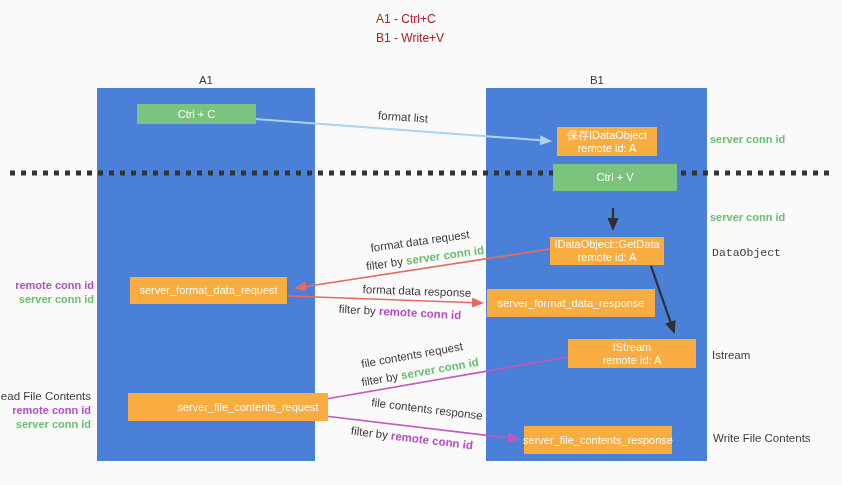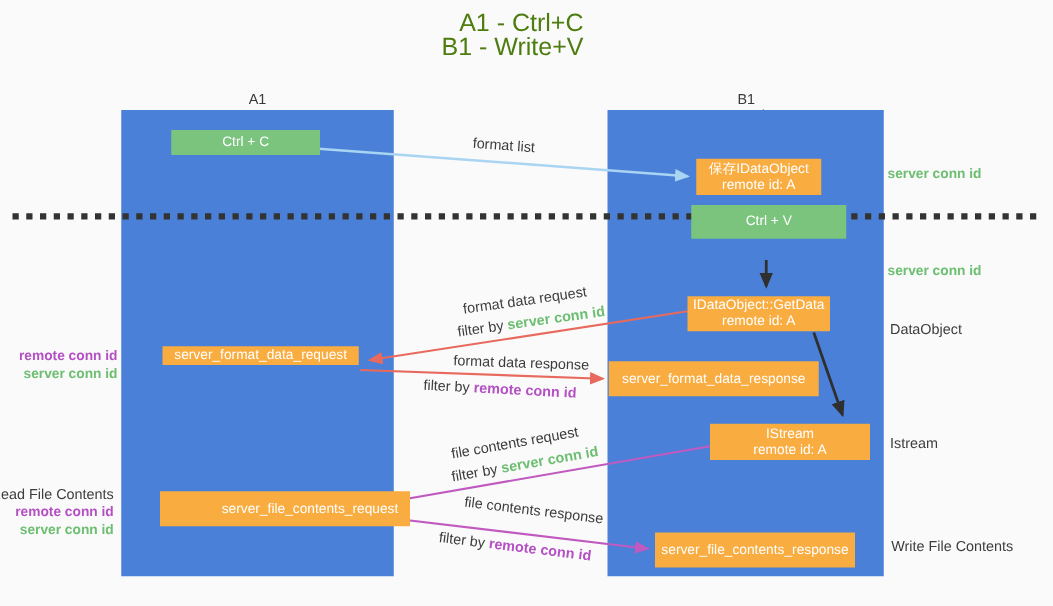--- a/index.html
+++ b/index.html
@@ -17,21 +17,21 @@
 
   .edge-label{position:absolute;z-index:4;color:#3c3c3c;font-size:11.5px;white-space:nowrap;
               transform:translate(-50%,-50%) rotate(var(--r,0deg));}
   .side-label{position:absolute;z-index:4;color:#3c3c3c;font-size:11.5px;white-space:nowrap;}
   .side-group{position:absolute;z-index:4;text-align:right;font-size:11px;line-height:14px;white-space:nowrap;}
   .t-green{color:#6cbe70;font-weight:bold;}
   .t-purple{color:#b44fc4;font-weight:bold;}
   .t-dark{color:#3c3c3c;font-weight:normal;font-size:11.5px;}
 
   .title{position:absolute;z-index:4;left:410px;top:10px;transform:translateX(-50%);
-         text-align:right;color:#4d7c0f;font-size:20px;line-height:19px;}
+         text-align:left;color:#b91c1c;font-size:12px;line-height:19px;}
 </style>
 </head>
 <body>
 
 <div id="canvas">
 
   <div class="title">
     <div>A1 - Ctrl+C</div>
     <div>B1 - Write+V</div>
   </div>
@@ -92,38 +92,38 @@
 
   <div class="node green" style="left:553px;top:164px;width:124px;height:27px;justify-content:center;">
     <div>Ctrl + V</div>
   </div>
 
   <div class="node orange" style="left:550px;top:237px;width:114px;height:28px;">
     <div>IDataObject::GetData</div>
     <div>remote id: A</div>
   </div>
 
-  <div class="node orange" style="left:130px;top:277px;width:157px;height:15px;">
+  <div class="node orange" style="left:130px;top:277px;width:157px;height:27px;">
     <div>server_format_data_request</div>
   </div>
 
   <div class="node orange" style="left:487px;top:289px;width:168px;height:28px;">
     <div>server_format_data_response</div>
   </div>
 
   <div class="node orange" style="left:568px;top:339px;width:128px;height:29px;">
     <div>IStream</div>
     <div>remote id: A</div>
   </div>
 
   <div class="node orange" style="left:128px;top:393px;width:160px;height:28px;padding-left:40px;">
     <div>server_file_contents_request</div>
   </div>
 
-  <div class="node orange" style="left:524px;top:426px;width:160px;height:28px;">
+  <div class="node orange" style="left:524px;top:426px;width:148px;height:28px;">
     <div>server_file_contents_response</div>
   </div>
 
   <div class="edge-label" style="left:403px;top:117px;--r:4deg;">
     <span>format list</span>
   </div>
 
   <div class="edge-label" style="left:420px;top:241px;--r:-8deg;">
     <span>format data request</span>
   </div>
@@ -151,21 +151,21 @@
   <div class="edge-label" style="left:412px;top:438px;--r:7deg;">
     <span>filter by </span><span class="t-purple">remote conn id</span>
   </div>
 
   <div class="side-label t-green" style="left:710px;top:133px;font-size:11px;">
     <span>server conn id</span>
   </div>
   <div class="side-label t-green" style="left:710px;top:211px;font-size:11px;">
     <span>server conn id</span>
   </div>
-  <div class="side-label" style="left:712px;top:258px;">
+  <div class="side-label" style="left:712px;top:246px;font-family:Liberation Mono, monospace;">
     <span>DataObject</span>
   </div>
   <div class="side-label" style="left:712px;top:349px;">
     <span>Istream</span>
   </div>
   <div class="side-label" style="left:713px;top:432px;">
     <span>Write File Contents</span>
   </div>
 
   <div class="side-group" style="right:748px;top:278px;">

